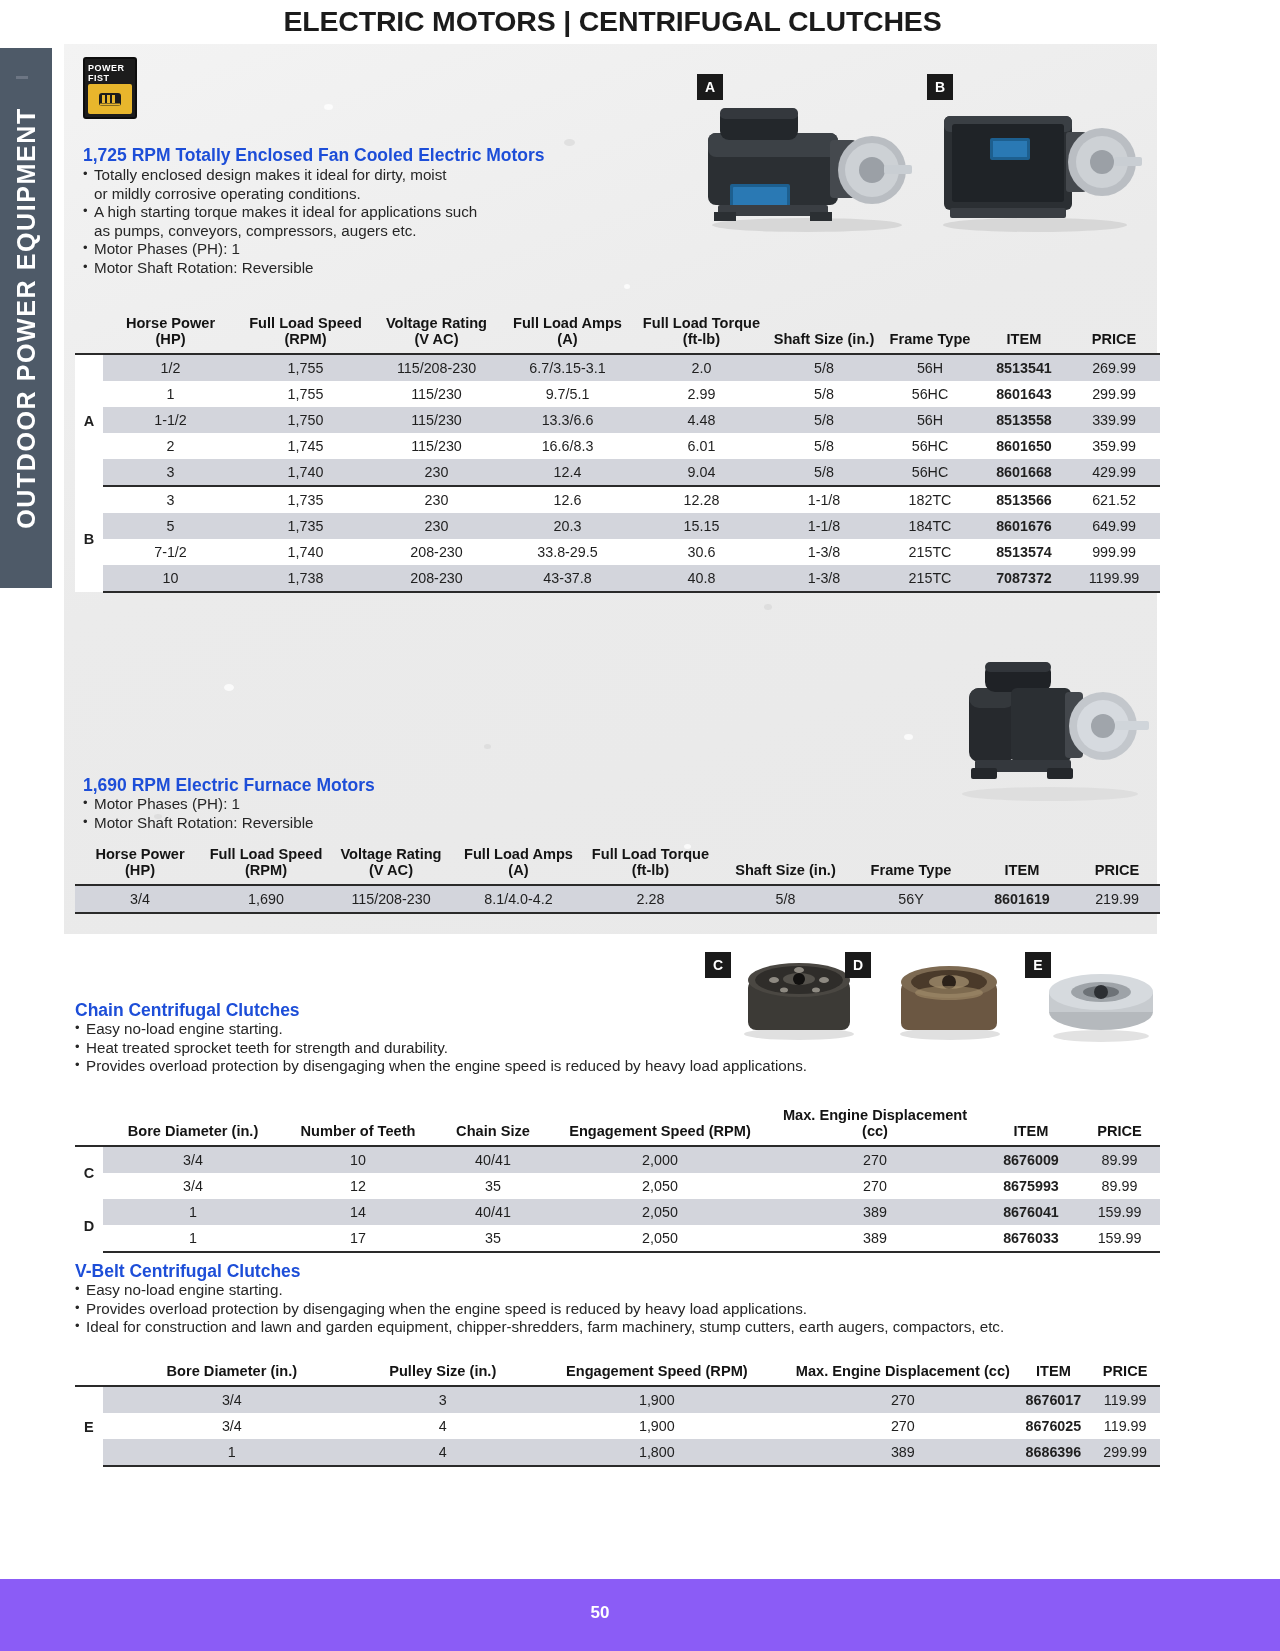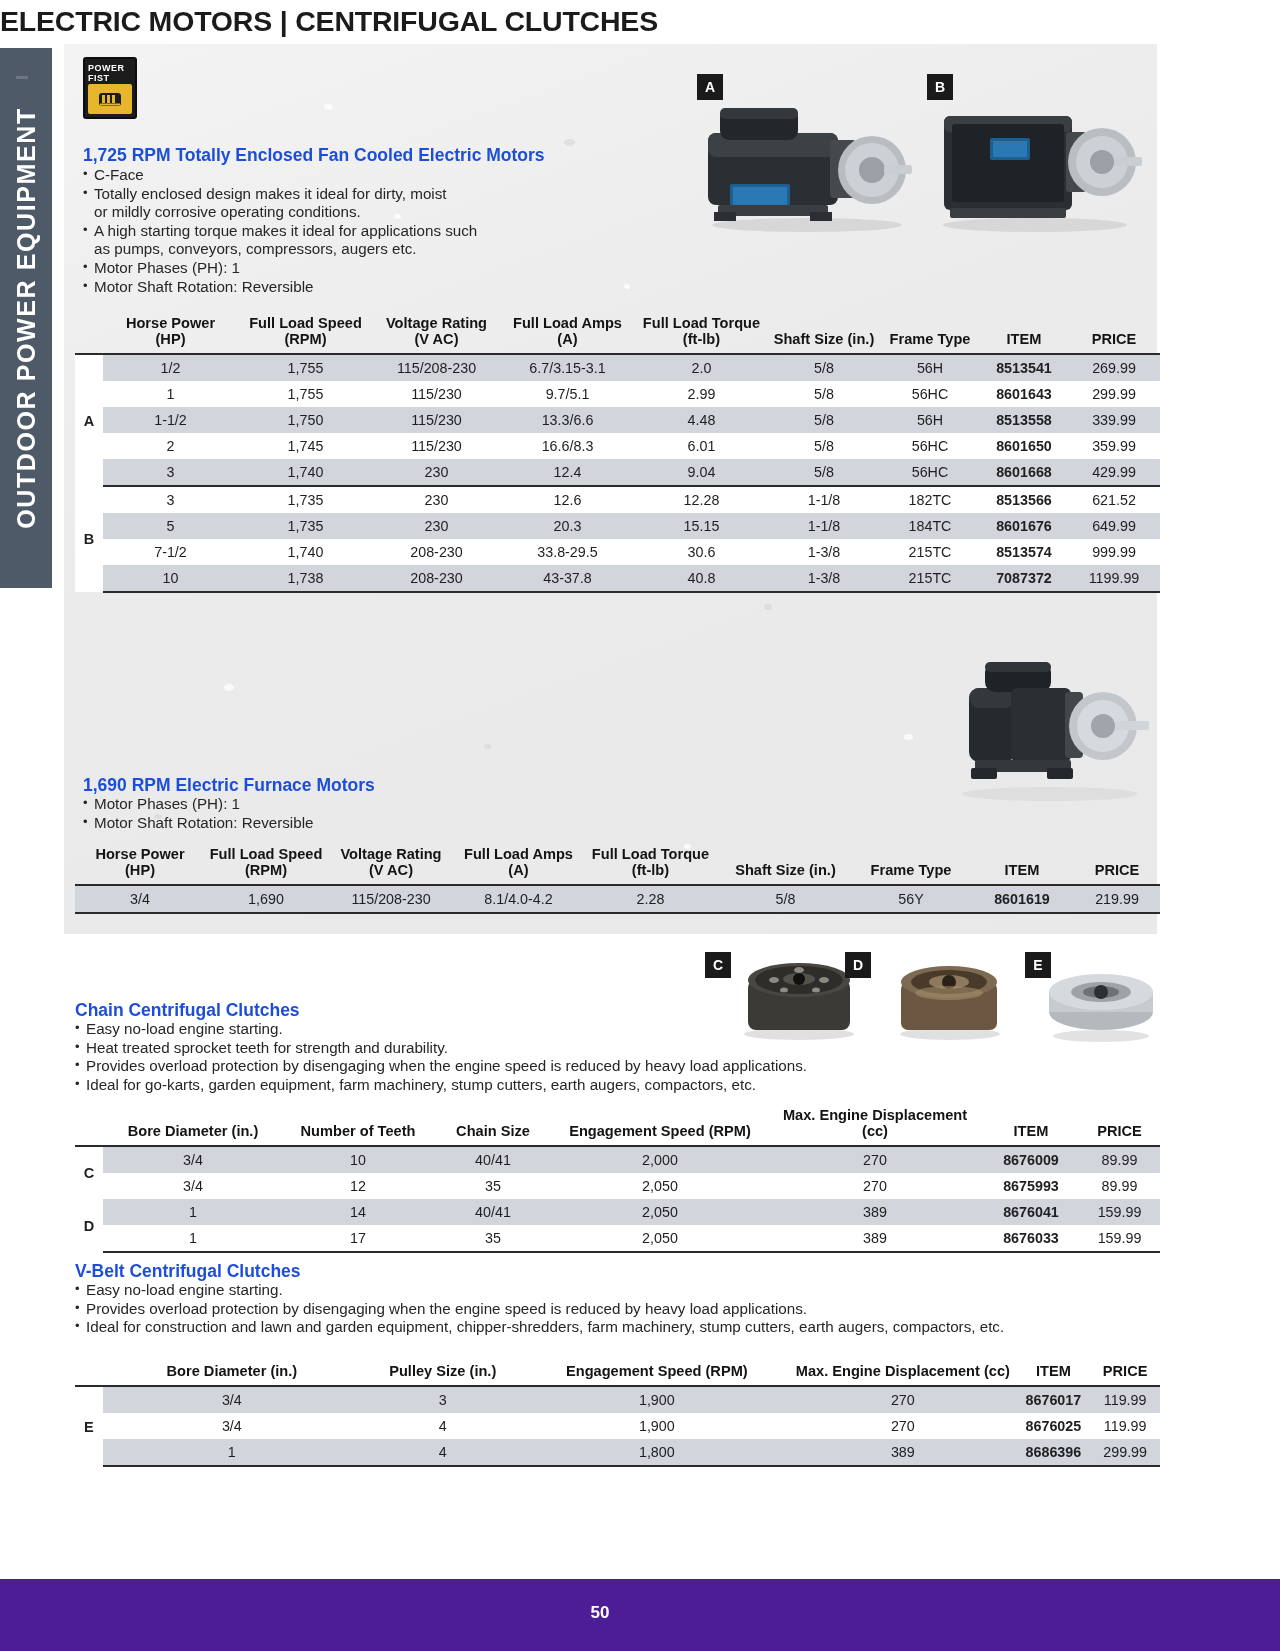--- a/index.html
+++ b/index.html
@@ -33,21 +33,21 @@
     position:absolute; left:16px; top:28px;
     width:12px; height:3px; background:#6d7684;
   }
 
   
   #page-header {
     position:absolute; left:0; top:0; width:1280px; height:44px;
   }
   #page-title {
     position:absolute; left:0; top:5px; width:1225px;
-    text-align:left;
+    text-align:center;
     font-size:28.5px; font-weight:bold; color:#1b1b1b;
     letter-spacing:-0.2px;
   }
 
   
   #content {
     position:absolute; left:64px; top:44px;
     width:1093px; height:890px;
     background:linear-gradient(160deg,#f3f3f3 0%,#ebebeb 45%,#e9e9e9 100%);
   }
@@ -138,21 +138,21 @@
   }
   table.spec td.item { font-weight:bold; }
   table.spec td.price { font-weight:normal;margin-top:44px; }
   tr.grp-end td { border-bottom:2px solid #2a2a2a; }
   tr.tbl-end td { border-bottom:2.5px solid #2a2a2a; }
 
   
   #footer {
     position:absolute; left:0; bottom:0;
     width:1280px; height:72px;
-    background:#4c1d95;
+    background:#8b5cf6;
   }
   #footer .pg {
     position:absolute; left:0; top:24px; width:1200px;
     text-align:center; color:#ffffff; font-size:17px; font-weight:bold;
   }
 </style>
 </head>
 <body>
 
 <div id="side-tab">
@@ -227,21 +227,20 @@
     <circle cx="172" cy="74" r="34" fill="#babec3"></circle>
     <circle cx="172" cy="74" r="26" fill="#cdd1d5"></circle>
     <circle cx="172" cy="74" r="12" fill="#9ba0a6"></circle>
     <rect x="184" y="69" width="28" height="9" rx="2" fill="#c9ced3"></rect>
     <rect x="20" y="120" width="116" height="10" rx="2" fill="#3a3e43"></rect>
   </svg>
 </div>
 
 <div class="sec-head" style="left:83px;top:145px;">1,725 RPM Totally Enclosed Fan Cooled Electric Motors</div>
 <ul class="bullets" style="left:83px;top:166px;">
-  <li>C-Face</li>
   <li>Totally enclosed design makes it ideal for dirty, moist</li>
   <li class="cont">or mildly corrosive operating conditions.</li>
   <li>A high starting torque makes it ideal for applications such</li>
   <li class="cont">as pumps, conveyors, compressors, augers etc.</li>
   <li>Motor Phases (PH): 1</li>
   <li>Motor Shaft Rotation: Reversible</li>
 </ul>
 
 <table class="spec" id="tbl-motors" style="left:75px;top:312px;width:1085px;">
   <colgroup>
@@ -528,21 +527,20 @@
     <ellipse cx="59" cy="30" rx="18" ry="6" fill="#6d7277"></ellipse>
     <circle cx="59" cy="30" r="7" fill="#2c2f33"></circle>
   </svg>
 </div>
 
 <div class="sec-head" style="left:75px;top:1000px;">Chain Centrifugal Clutches</div>
 <ul class="bullets" style="left:75px;top:1020px;">
   <li>Easy no-load engine starting.</li>
   <li>Heat treated sprocket teeth for strength and durability.</li>
   <li>Provides overload protection by disengaging when the engine speed is reduced by heavy load applications.</li>
-  <li>Ideal for go-karts, garden equipment, farm machinery, stump cutters, earth augers, compactors, etc.</li>
 </ul>
 
 <table class="spec" id="tbl-chain" style="left:75px;top:1104px;width:1085px;">
   <colgroup>
     <col style="width:28px">
       <col style="width:180px">
       <col style="width:150px">
       <col style="width:120px">
     <col style="width:214px">
       <col style="width:216px">

